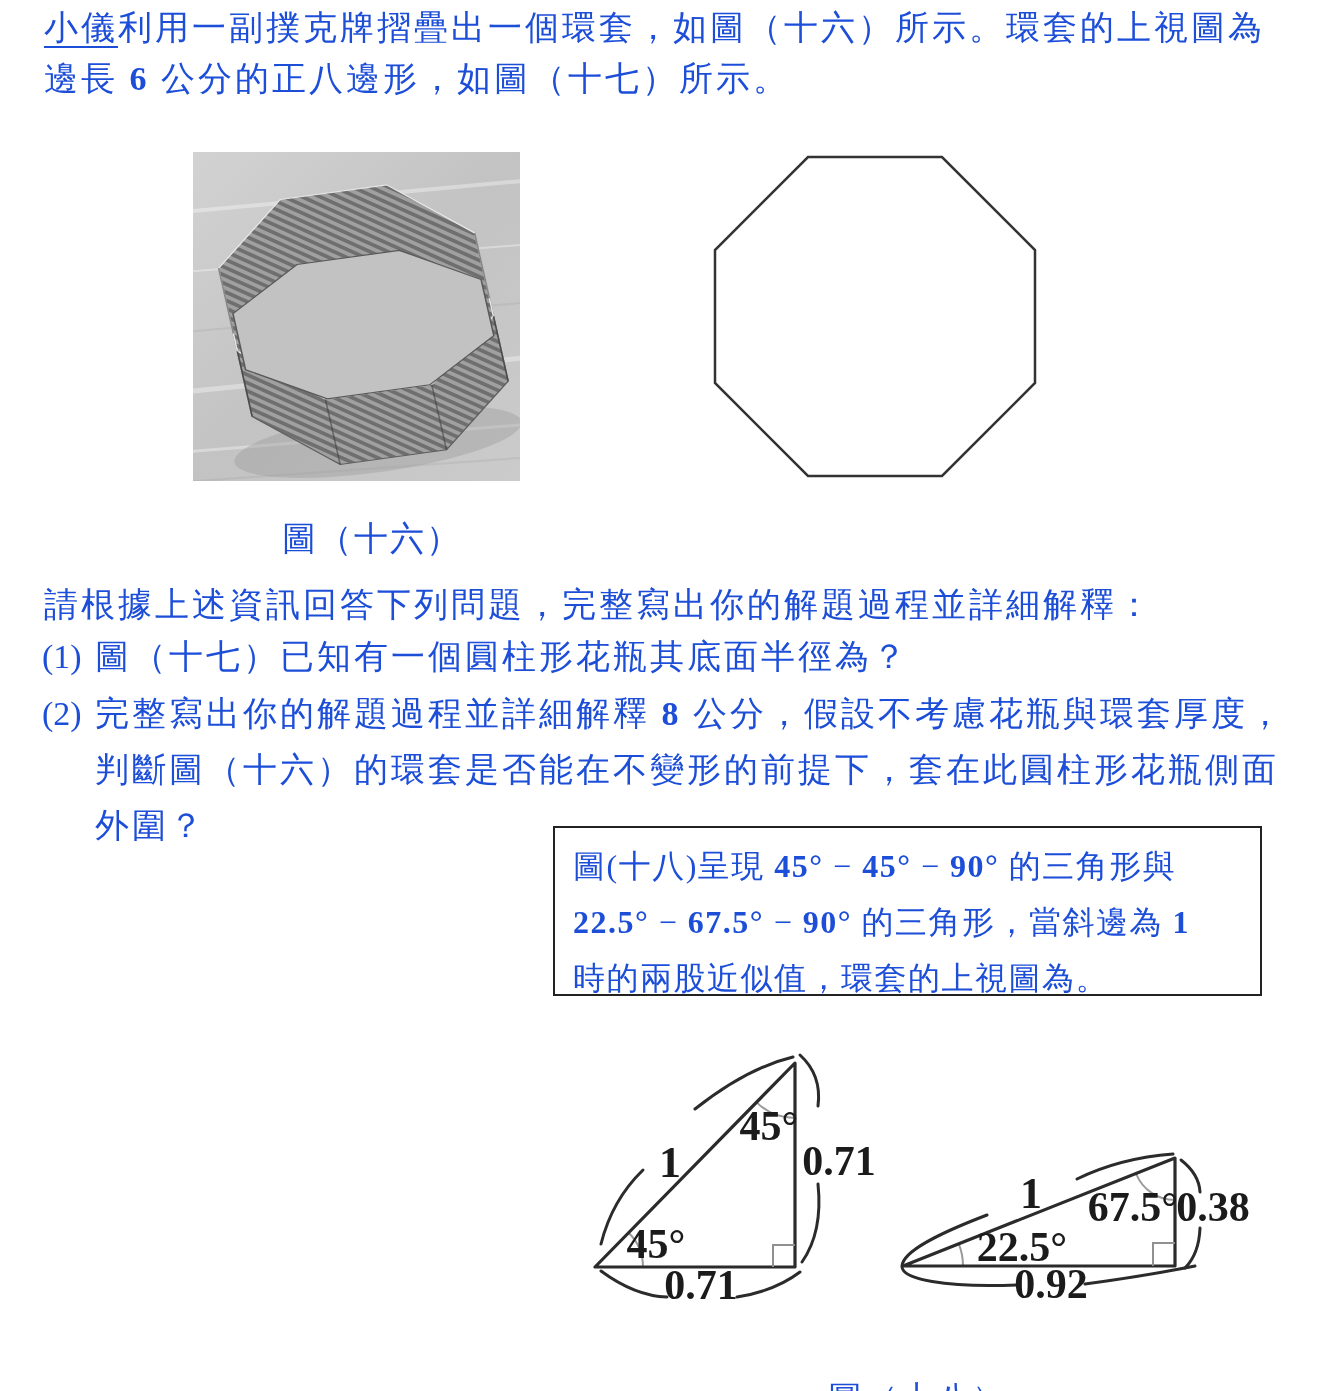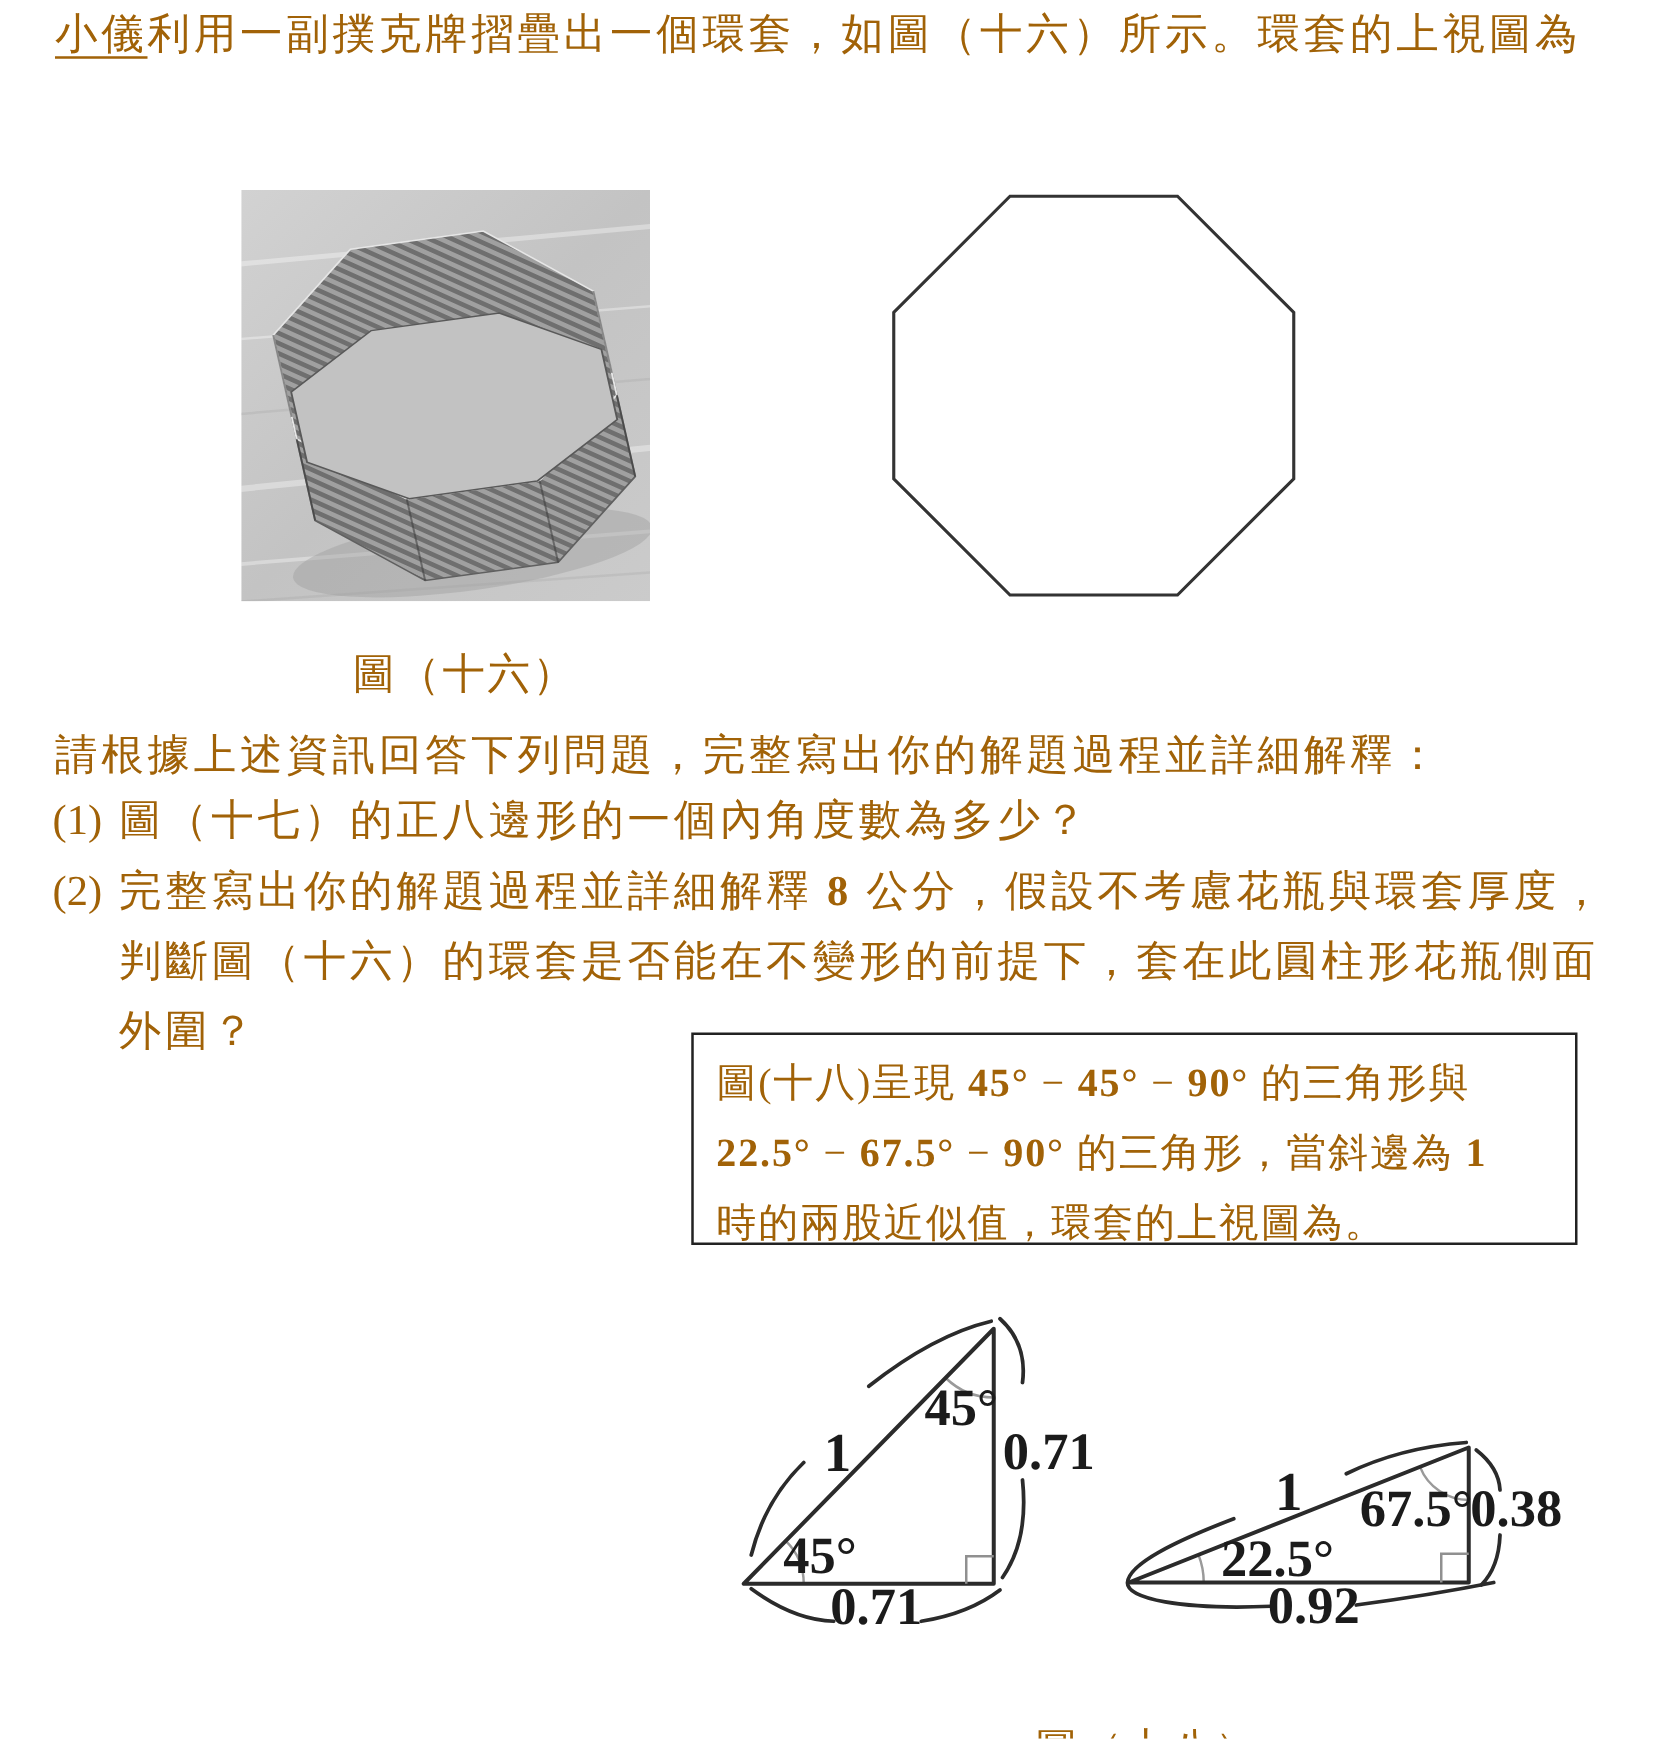--- a/index.html
+++ b/index.html
@@ -1,21 +1,21 @@
 <!DOCTYPE html>
 <html><head>
 <meta charset="utf-8">
 <style>
   html,body{margin:0;padding:0;background:#ffffff;}
   .page{
     position:relative;
     width:1338px;height:1391px;
     background:#ffffff;
     font-family:"Liberation Serif","DejaVu Serif",serif;
-    color:#a16207;
+    color:#1d4ed8;
     overflow:hidden;
   }
   .txt{
     position:absolute;
     font-size:34px;
     letter-spacing:3px;
     white-space:nowrap;
     line-height:40px;
   }
   .b{font-weight:700;}
@@ -47,20 +47,21 @@
     font-family:"Liberation Serif","DejaVu Serif",serif;
     font-weight:700;fill:#1b1b1b;
   }
 </style>
 </head>
 <body>
 
 <div class="page">
 
   <div class="txt" style="left:44px;top:8px;"><span class="u">小儀</span><span>利用一副撲克牌摺疊出一個環套，如圖（十六）所示。環套的上視圖為</span></div>
+  <div class="txt" style="left:44px;top:59px;"><span>邊長 </span><span class="b">6</span><span> 公分的正八邊形，如圖（十七）所示。</span></div>
 
   <svg style="left:193px;top:152px;" width="327" height="329" viewBox="0 0 327 329">
     <defs>
       <linearGradient id="wood" x1="0" y1="0" x2="1" y2="1">
         <stop offset="0" stop-color="#d2d2d2"></stop>
         <stop offset="0.5" stop-color="#c3c3c3"></stop>
         <stop offset="1" stop-color="#cbcbcb"></stop>
       </linearGradient>
       <pattern id="cardstripe" width="9" height="9" patternUnits="userSpaceOnUse" patternTransform="rotate(40)">
         <rect width="9" height="9" fill="#a0a0a0"></rect>
@@ -97,21 +98,21 @@
   </svg>
   <div class="caption" style="left:212px;top:516px;">圖（十六）</div>
 
   <svg style="left:713px;top:155px;" width="324" height="323" viewBox="0 0 324 323">
     <polygon points="95,2 229,2 322,95 322,228 229,321 95,321 2,228 2,95" fill="none" stroke="#333333" stroke-width="2.5"></polygon>
   </svg>
 
   <div class="txt" style="left:44px;top:585px;">請根據上述資訊回答下列問題，完整寫出你的解題過程並詳細解釋：</div>
 
   <div class="txt" style="left:42px;top:637px;letter-spacing:0;">(1)</div>
-  <div class="txt" style="left:95px;top:637px;"><span>圖（十七）的正八邊形的一個內角度數為多少？</span></div>
+  <div class="txt" style="left:95px;top:637px;"><span>圖（十七）已知有一個圓柱形花瓶其底面半徑為？</span></div>
 
   <div class="txt" style="left:42px;top:694px;letter-spacing:0;">(2)</div>
   <div class="txt" style="left:95px;top:694px;"><span>完整寫出你的解題過程並詳細解釋 </span><span class="b">8</span><span> 公分，假設不考慮花瓶與環套厚度，</span></div>
   <div class="txt" style="left:95px;top:750px;"><span>判斷圖（十六）的環套是否能在不變形的前提下，套在此圓柱形花瓶側面</span></div>
   <div class="txt" style="left:95px;top:806px;"><span>外圍？</span></div>
 
   <div class="notebox">
     <div class="nline"><span>圖(十八)呈現 </span><span class="b">45°</span><span> − </span><span class="b">45°</span><span> − </span><span class="b">90°</span><span> 的三角形與</span></div>
     <div class="nline"><span class="b">22.5°</span><span> − </span><span class="b">67.5°</span><span> − </span><span class="b">90°</span><span> 的三角形，當斜邊為 </span><span class="b">1</span></div>
     <div class="nline"><span>時的兩股近似值，環套的上視圖為。</span></div>

